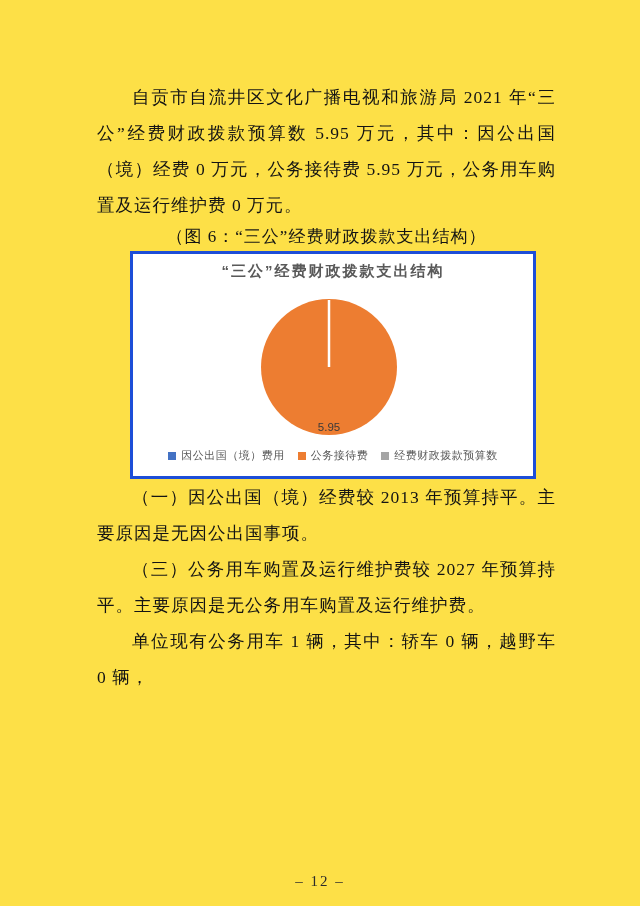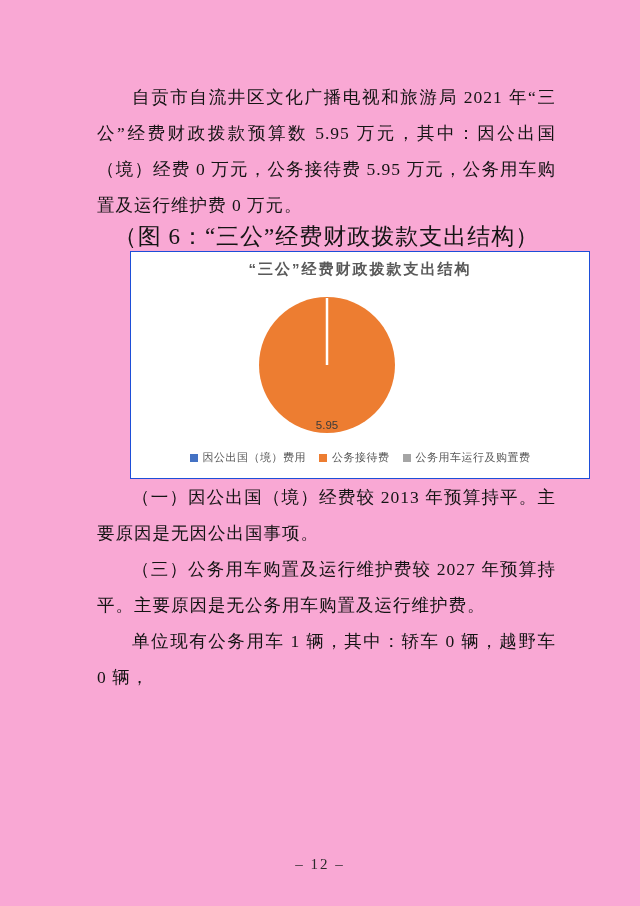--- a/index.html
+++ b/index.html
@@ -1,43 +1,43 @@
 <!DOCTYPE html>
 <html><head>
 <meta charset="utf-8">
 <style>
   * { margin:0; padding:0; box-sizing:border-box; }
   html,body { background:#ffffff; }
   .page {
     position:relative;
     width:640px; height:906px;
-    background:#f9a8d4;
+    background:#fde047;
     overflow:hidden;
     font-family:"Liberation Serif","DejaVu Serif",serif;
     color:#141414;
     padding:79px 84px 0 97px;
   }
   .para {
     font-size:17.5px;
     line-height:36px;
     letter-spacing:1px;
     text-align:justify;
     text-indent:2em;
   }
   .caption {
-    font-size:23px;
+    font-size:17px;
     line-height:28px;
     letter-spacing:1px;
     text-align:center;
   }
   .chart-box {
     position:relative;
-    width:460px; height:228px;
+    width:406px; height:228px;
     margin-left:33px;
-    border:1px solid #1d4ed8;
+    border:3px solid #1d4ed8;
     background:#ffffff;
     font-family:"Liberation Sans","DejaVu Sans",sans-serif;
     padding-left:15px;
   }
   .chart-title {
     position:absolute; top:8px; left:0;
     width:100%;
     text-align:center;
     color:#595959;
     font-size:15px;
@@ -54,21 +54,21 @@
   .legend {
     position:absolute; bottom:13px; left:0;
     width:100%;
     display:flex; justify-content:center; align-items:flex-start;
     gap:13px;
   }
   .legend-item { display:flex; align-items:center; gap:5px; }
   .legend-swatch { width:8px; height:8px; display:inline-block; flex:0 0 auto; }
   .legend-label { font-size:11px; color:#595959; letter-spacing:0.5px; white-space:nowrap; }
   .footer {
-    position:absolute; bottom:33px; left:0;
+    position:absolute; bottom:16px; left:0;
     width:640px;
     text-align:center;
     font-size:15px;
     letter-spacing:2px;
     color:#2b2b2b;
   }
 </style>
 </head>
 <body>
 
@@ -89,21 +89,21 @@
       <div class="legend-item">
         <span class="legend-swatch" style="background: rgb(68, 114, 196);"></span>
         <span class="legend-label">因公出国（境）费用</span>
       </div>
       <div class="legend-item">
         <span class="legend-swatch" style="background: rgb(237, 125, 49);"></span>
         <span class="legend-label">公务接待费</span>
       </div>
       <div class="legend-item">
         <span class="legend-swatch" style="background: rgb(165, 165, 165);"></span>
-        <span class="legend-label">公务用车运行及购置费</span>
+        <span class="legend-label">经费财政拨款预算数</span>
       </div>
     </div>
   </div>
 
   <p class="para">（一）因公出国（境）经费较 2013 年预算持平。主要原因是无因公出国事项。</p>
   <p class="para">（三）公务用车购置及运行维护费较 2027 年预算持平。主要原因是无公务用车购置及运行维护费。</p>
   <p class="para">单位现有公务用车 1 辆，其中：轿车 0 辆，越野车 0 辆，</p>
 
   <div class="footer">
     <span>– 12 –</span>

